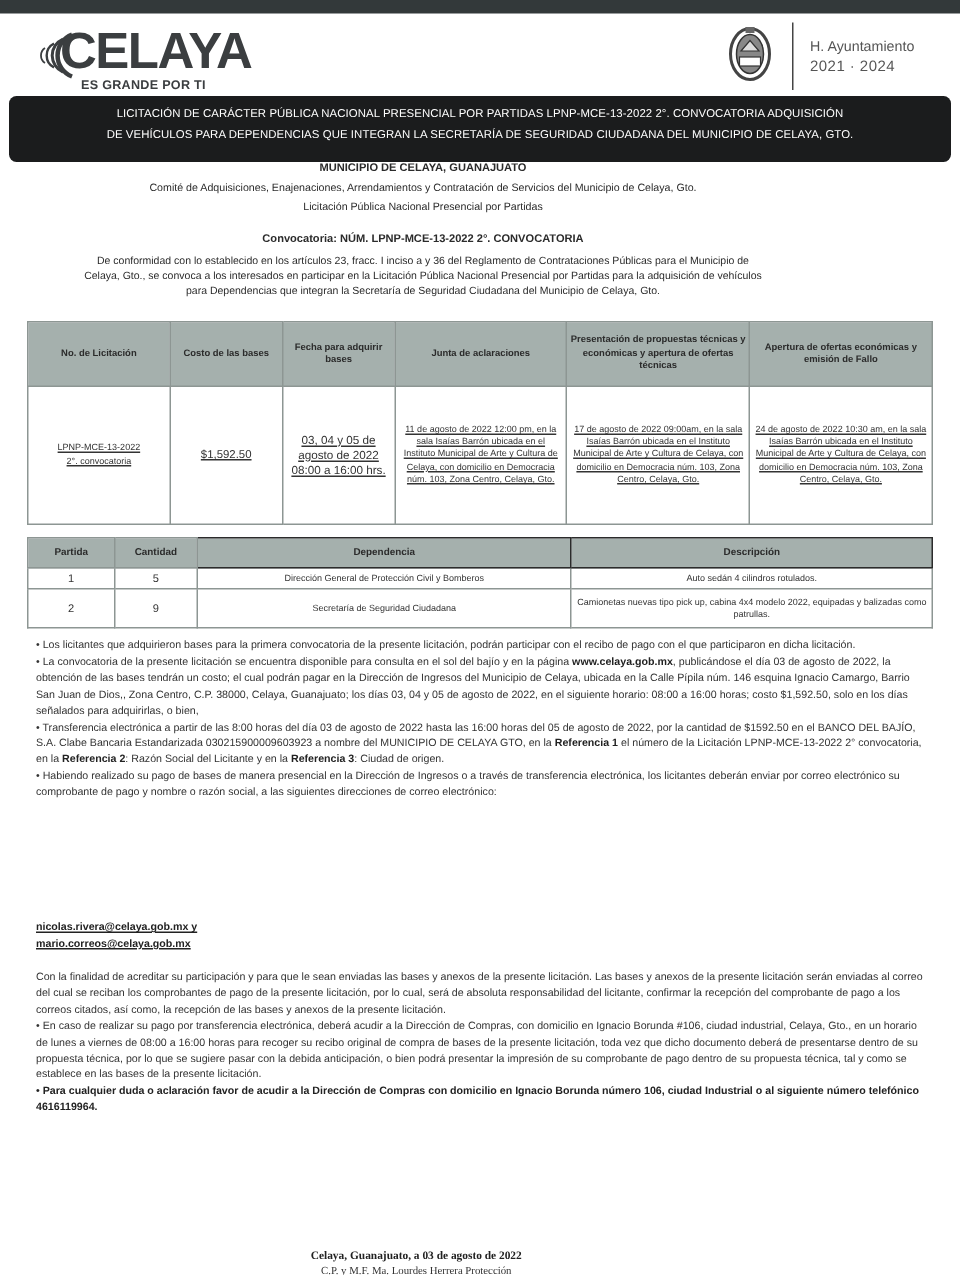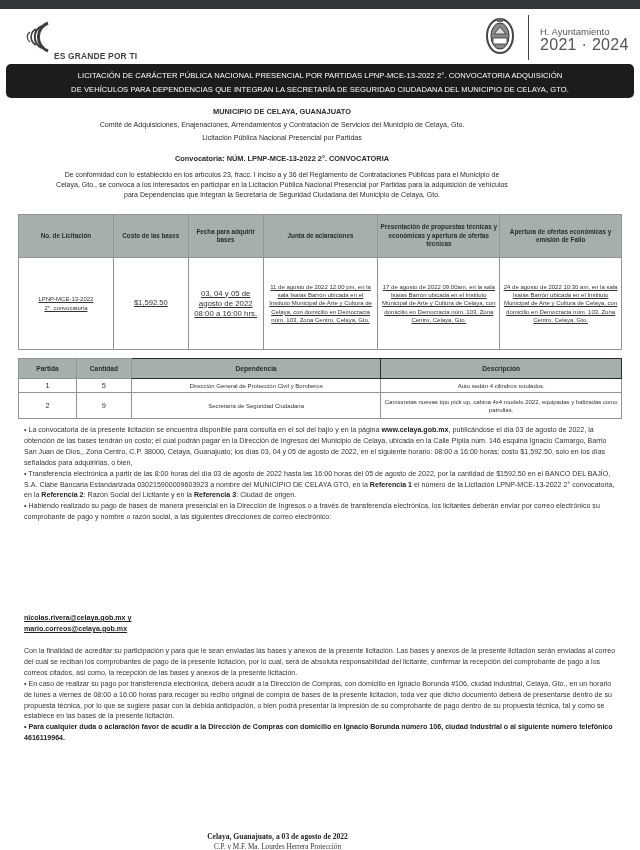--- a/index.html
+++ b/index.html
@@ -10,23 +10,23 @@
 
   .logo { position: absolute; left: 18px; top: 18px; width: 150px; height: 42px; }
   .logo-word { position: absolute; left: 22px; top: -2px; font-family: "Liberation Sans", sans-serif; font-weight: 900; font-size: 34px; letter-spacing: -1px; color: #3b3e40; line-height: 36px; }
   .logo-arcs { position: absolute; left: 0; top: 2px; width: 40px; height: 34px; }
   .logo-tag { position: absolute; left: 36px; top: 33px; font-family: "Liberation Sans", sans-serif; font-weight: 700; font-size: 8.4px; color: #3b3e40; letter-spacing: 0.2px; }
 
   .crest { position: absolute; left: 484px; top: 16px; width: 32px; height: 40px; }
   .crest-divider { position: absolute; left: 528px; top: 15px; width: 1px; height: 45px; background: #444; }
   .ayunt { position: absolute; left: 540px; top: 26px; font-family: "Liberation Sans", sans-serif; color: #555; }
   .ayunt-name { font-size: 9.5px; line-height: 11px; }
-  .ayunt-years { font-size: 16px; line-height: 15px; letter-spacing: 0.3px; }
+  .ayunt-years { font-size: 10px; line-height: 15px; letter-spacing: 0.3px; }
 
-  .banner { position: absolute; left: 6px; top: 64px; width: 628px; height: 34px; background: #1b1c1d; border-radius: 5px; color: #ffffff; font-family: "Liberation Sans", sans-serif; font-size: 7.6px; text-align: center; padding-top: 5px; line-height: 14px; letter-spacing: 0.05px; }
+  .banner { position: absolute; left: 6px; top: 64px; width: 628px; height: 44px; background: #1b1c1d; border-radius: 5px; color: #ffffff; font-family: "Liberation Sans", sans-serif; font-size: 7.6px; text-align: center; padding-top: 5px; line-height: 14px; letter-spacing: 0.05px; }
 
   .center { position: absolute; left: 0; width: 564px; text-align: center; font-family: "Liberation Sans", sans-serif; }
   .muni { top: 107px; font-size: 7.4px; font-weight: 700; }
   .comite { top: 121px; font-size: 7.1px; }
   .lic-pub { top: 134px; font-size: 7.1px; }
   .convoc { top: 154px; font-size: 7.4px; font-weight: 700; }
   .intro { top: 170px; font-size: 7px; line-height: 9.8px; padding: 0 55px; }
 
   table { border-collapse: collapse; position: absolute; font-family: "Liberation Sans", sans-serif; }
   .t1 { left: 18px; top: 214px; width: 604px; }
@@ -57,20 +57,21 @@
 
 <div class="topbar"></div>
 
 <div class="logo">
   <svg class="logo-arcs" viewBox="0 0 40 34">
     <path d="M30 3 A15 15 0 0 0 30 31" fill="none" stroke="#3b3e40" stroke-width="3"></path>
     <path d="M24 6 A12 12 0 0 0 24 28" fill="none" stroke="#3b3e40" stroke-width="2"></path>
     <path d="M18 9 A9 9 0 0 0 18 25" fill="none" stroke="#3b3e40" stroke-width="1.6"></path>
     <path d="M12 12 A6 6 0 0 0 12 22" fill="none" stroke="#3b3e40" stroke-width="1.2"></path>
   </svg>
+  <span class="logo-word">CELAYA</span>
   <span class="logo-tag">ES GRANDE POR TI</span>
 </div>
 
 <svg class="crest" viewBox="0 0 32 40">
   <ellipse cx="16" cy="20" rx="13" ry="17" fill="#fff" stroke="#444" stroke-width="2"></ellipse>
   <ellipse cx="16" cy="20" rx="9" ry="13" fill="#888" stroke="#333" stroke-width="1"></ellipse>
   <rect x="9" y="22" width="14" height="6" fill="#fff" stroke="#333" stroke-width="0.8"></rect>
   <path d="M10 18 L16 11 L22 18 Z" fill="#ddd" stroke="#333" stroke-width="0.8"></path>
   <rect x="13" y="2" width="6" height="4" fill="#666"></rect>
 </svg>
@@ -146,20 +147,21 @@
   <tr class="r2">
     <td class="num">2</td>
     <td class="num">9</td>
     <td>Secretaría de Seguridad Ciudadana</td>
     <td>Camionetas nuevas tipo pick up, cabina 4x4 modelo 2022, equipadas y balizadas como patrullas.</td>
   </tr>
 </tbody>
   </table>
 
 <div class="body p1">
+  <div>• Los licitantes que adquirieron bases para la primera convocatoria de la presente licitación, podrán participar con el recibo de pago con el que participaron en dicha licitación.</div>
   <div><span>• La convocatoria de la presente licitación se encuentra disponible para consulta en el sol del bajío y en la página </span><span class="bold">www.celaya.gob.mx</span><span>, publicándose el día 03 de agosto de 2022, la obtención de las bases tendrán un costo; el cual podrán pagar en la Dirección de Ingresos del Municipio de Celaya, ubicada en la Calle Pípila núm. 146 esquina Ignacio Camargo, Barrio San Juan de Dios,, Zona Centro, C.P. 38000, Celaya, Guanajuato; los días 03, 04 y 05 de agosto de 2022, en el siguiente horario: 08:00 a 16:00 horas; costo $1,592.50, solo en los días señalados para adquirirlas, o bien,</span></div>
   <div><span>• Transferencia electrónica a partir de las 8:00 horas del día 03 de agosto de 2022 hasta las 16:00 horas del 05 de agosto de 2022, por la cantidad de $1592.50 en el BANCO DEL BAJÍO, S.A. Clabe Bancaria Estandarizada 030215900009603923 a nombre del MUNICIPIO DE CELAYA GTO, en la </span><span class="bold">Referencia 1</span><span> el número de la Licitación LPNP-MCE-13-2022 2° convocatoria, en la </span><span class="bold">Referencia 2</span><span>: Razón Social del Licitante y en la </span><span class="bold">Referencia 3</span><span>: Ciudad de origen.</span></div>
   <div>• Habiendo realizado su pago de bases de manera presencial en la Dirección de Ingresos o a través de transferencia electrónica, los licitantes deberán enviar por correo electrónico su comprobante de pago y nombre o razón social, a las siguientes direcciones de correo electrónico:</div>
 </div>
 
 <div class="body emails">
   <div>nicolas.rivera@celaya.gob.mx y</div>
   <div>mario.correos@celaya.gob.mx</div>
 </div>
 

